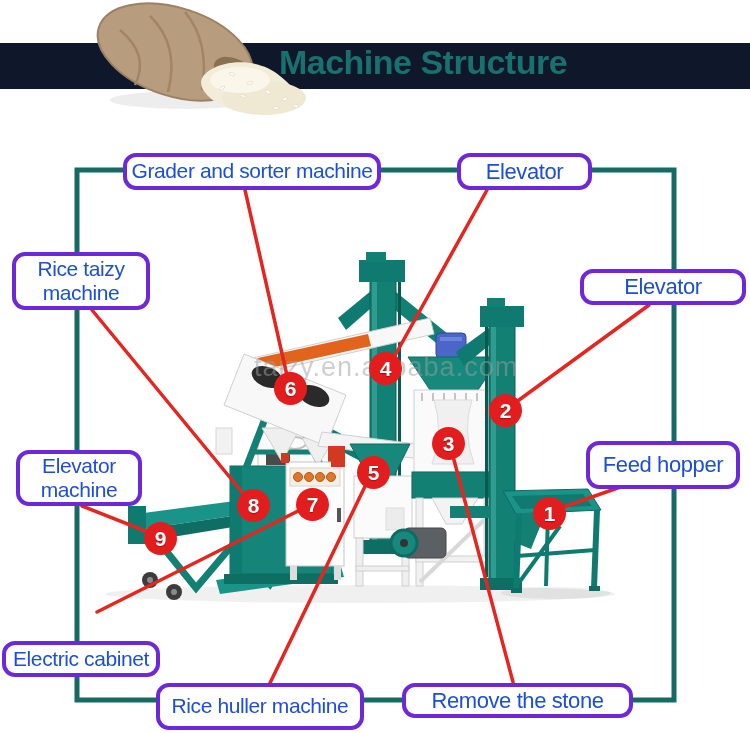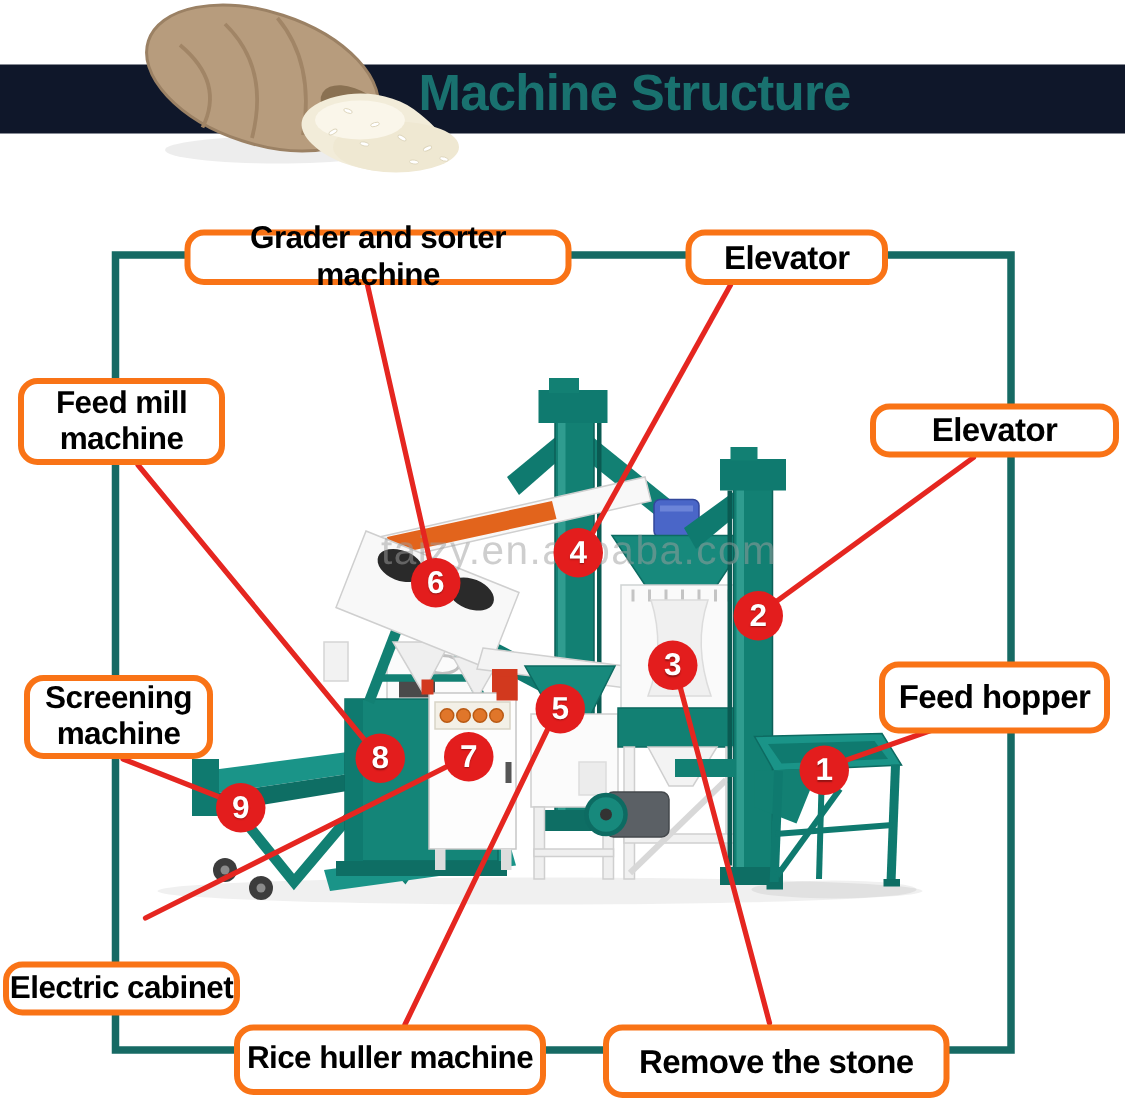--- a/index.html
+++ b/index.html
@@ -25,23 +25,23 @@
   svg.lines{position:absolute;left:0;top:0;z-index:4;}
   
   .num{
     position:absolute;width:33px;height:33px;border-radius:50%;
     background:#e31d1d;color:#fff;z-index:5;
     display:flex;align-items:center;justify-content:center;
     font-size:21px;font-weight:bold;text-shadow:0 1px 1px rgba(0,0,0,.35);
   }
   
   .lbl{
-    position:absolute;background:#fff;border:4px solid #f97316;border-radius:13px;
+    position:absolute;background:#fff;border:4px solid #6d28d9;border-radius:13px;
     display:flex;align-items:center;justify-content:center;box-sizing:border-box;
-    font-weight:bold;color:#000000;text-align:center;letter-spacing:-0.4px;
+    font-weight:normal;color:#1d4ed8;text-align:center;letter-spacing:-0.4px;
     line-height:1.15;z-index:6;
   }
 </style>
 </head>
 <body>
 
 <div class="stage">
 
   <div class="banner">
     <h1>Machine Structure</h1>
@@ -227,19 +227,19 @@
   <div class="num" style="left:369px;top:352px;">4</div>
   <div class="num" style="left:357px;top:456px;">5</div>
   <div class="num" style="left:274px;top:372px;">6</div>
   <div class="num" style="left:296px;top:488px;">7</div>
   <div class="num" style="left:237px;top:489px;">8</div>
   <div class="num" style="left:144px;top:522px;">9</div>
 
   <div class="lbl" style="left:123px;top:153px;width:258px;height:37px;font-size:21px;">Grader and sorter machine</div>
   <div class="lbl" style="left:457px;top:153px;width:135px;height:37px;font-size:22px;">Elevator</div>
   <div class="lbl" style="left:580px;top:269px;width:166px;height:36px;font-size:22px;">Elevator</div>
-  <div class="lbl" style="left:12px;top:252px;width:138px;height:58px;font-size:21px;padding:0 14px;">Feed mill machine</div>
-  <div class="lbl" style="left:16px;top:450px;width:126px;height:56px;font-size:21px;padding:0 8px;">Screening machine</div>
+  <div class="lbl" style="left:12px;top:252px;width:138px;height:58px;font-size:21px;padding:0 14px;">Rice taizy machine</div>
+  <div class="lbl" style="left:16px;top:450px;width:126px;height:56px;font-size:21px;padding:0 8px;">Elevator machine</div>
   <div class="lbl" style="left:586px;top:441px;width:154px;height:48px;font-size:22px;">Feed hopper</div>
   <div class="lbl" style="left:2px;top:611px;width:158px;height:36px;font-size:21px;margin-top:30px;">Electric cabinet</div>
   <div class="lbl" style="left:156px;top:683px;width:208px;height:47px;font-size:21px;">Rice huller machine</div>
-  <div class="lbl" style="left:402px;top:683px;width:231px;height:49px;font-size:22px;">Remove the stone</div>
+  <div class="lbl" style="left:402px;top:683px;width:231px;height:35px;font-size:22px;">Remove the stone</div>
 </div>
 
 </body></html>

